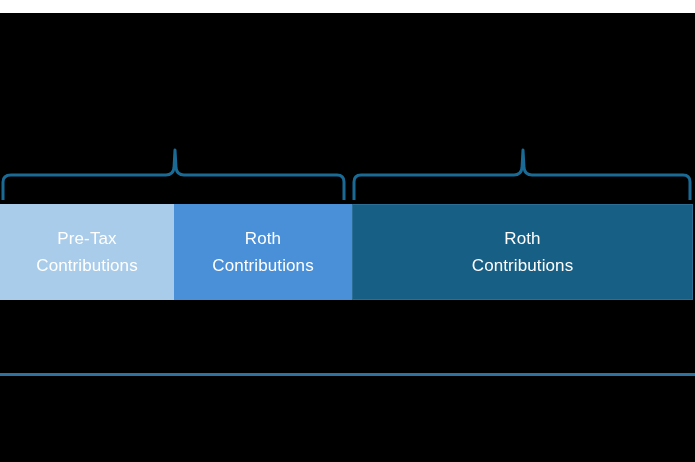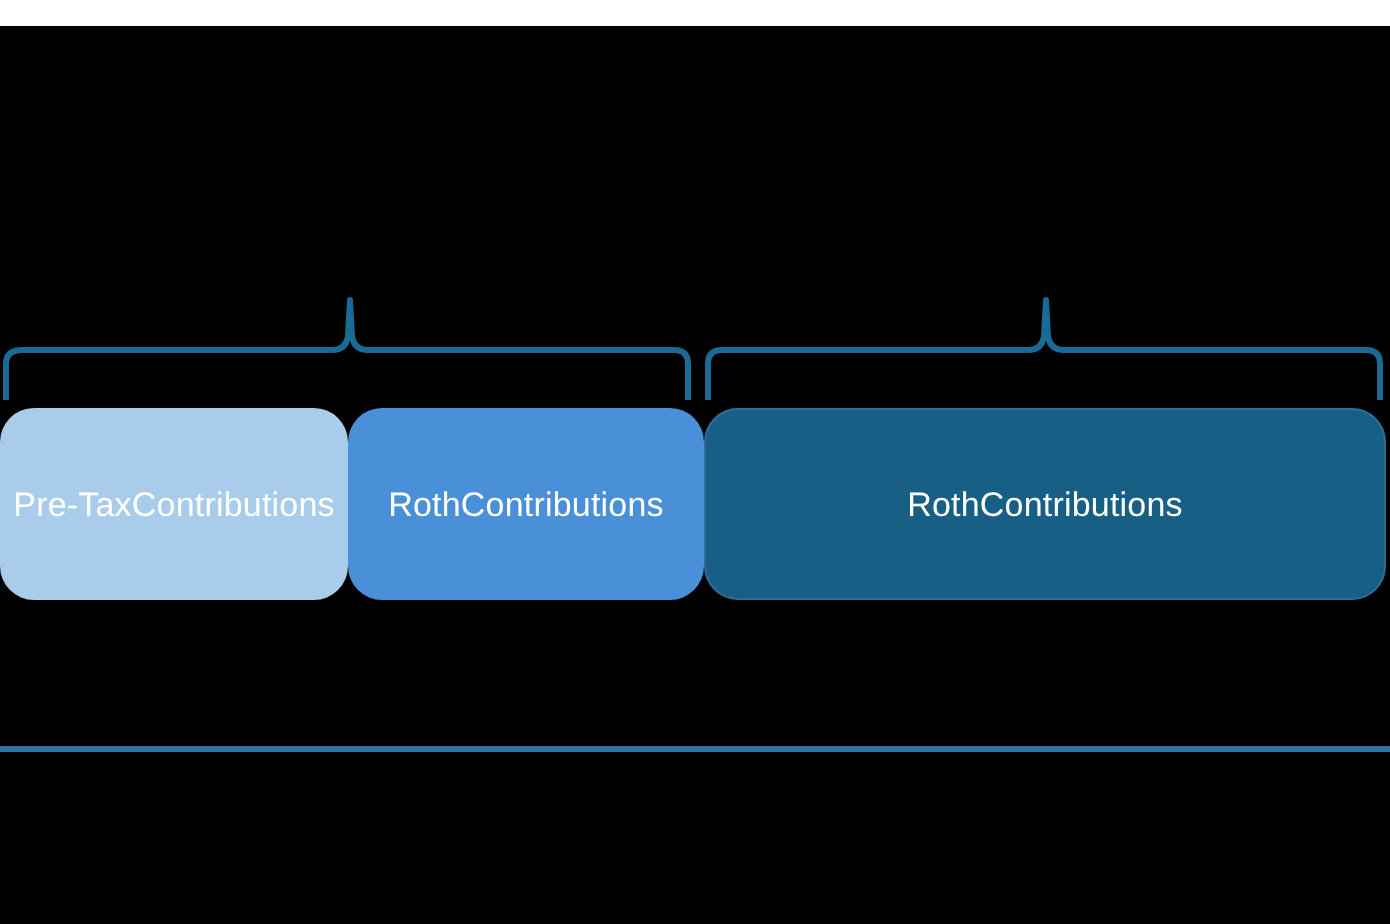--- a/index.html
+++ b/index.html
@@ -45,31 +45,30 @@
     left: 0;
     top: 204px;
     width: 695px;
     height: 96px;
     display: flex;
     align-items: stretch;
   }
 
   .seg {
     display: flex;
-    flex-direction: row;
+    flex-direction: column;
     align-items: center;
     justify-content: center;
     box-sizing: border-box;
     color: #FFFFFF;
     font-size: 17px;
     line-height: 27px;
     text-align: center;
     letter-spacing: 0.1px;
     white-space: nowrap;
-    border-radius: 17px;
   }
 
   .seg-pretax      { width: 174px; background: #A9CCEA; }
   .seg-roth-medium { width: 178px; background: #4A90D9; }
   .seg-roth-dark   { width: 341px; background: #175F85; border: 1px solid #2C6F96; }
 
   .seg-line { display: block; }
 
   
   #bottom-rule {

